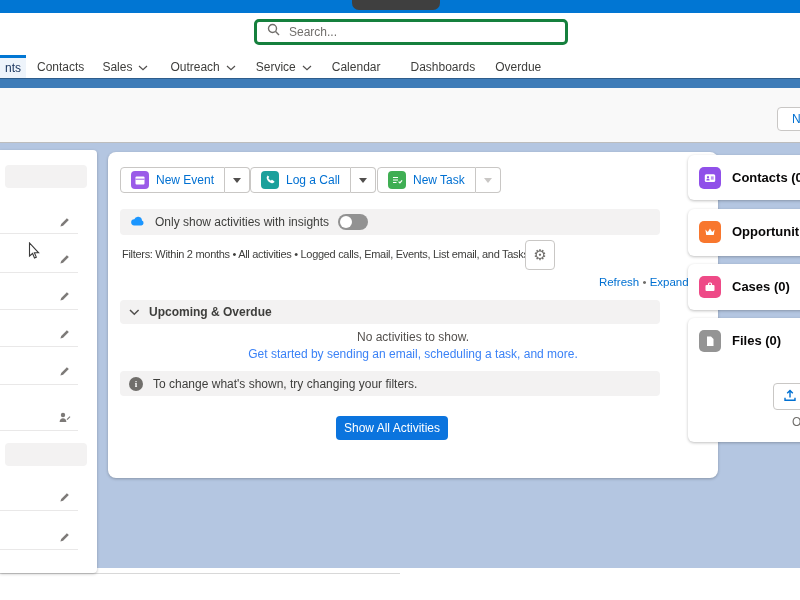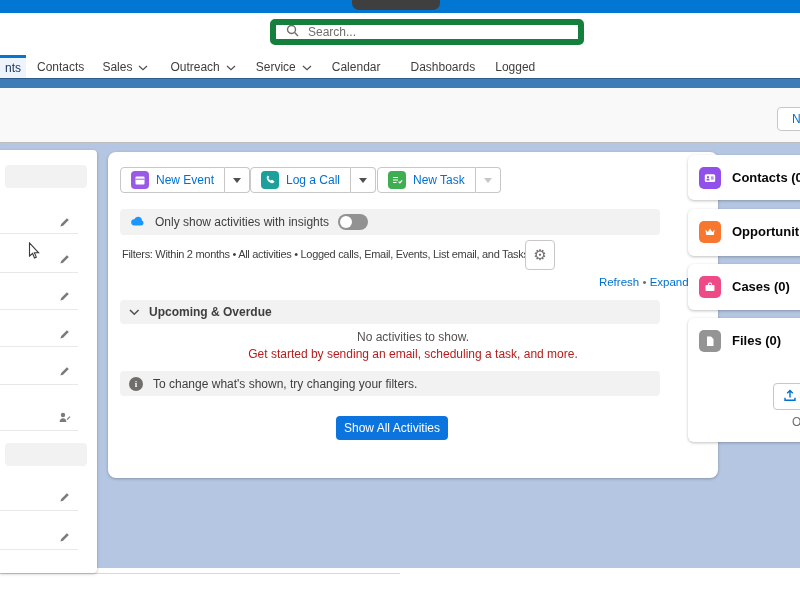--- a/index.html
+++ b/index.html
@@ -3,22 +3,22 @@
 <meta charset="utf-8">
 <style>
   html,body{margin:0;padding:0;background:#fff;}
   .screen{position:relative;width:800px;height:600px;overflow:hidden;
           font-family:"Liberation Sans",sans-serif;background:#fff;}
 
   
   .topbar{position:absolute;left:0;top:0;width:800px;height:13px;background:#0176d3;}
   .notch{position:absolute;left:352px;top:0;width:88px;height:10px;background:#3f3f3f;border-radius:0 0 7px 7px;}
   .global-header{position:absolute;left:0;top:13px;width:800px;height:42px;background:#fff;}
-  .searchbox{position:absolute;left:270px;top:6px;width:314px;height:26px;border:6px solid #15803d;
-             border-radius:5px;background:#fff;display:flex;align-items:center;gap:7px;padding:0 10px;box-sizing:border-box;}
+  .searchbox{position:absolute;left:254px;top:6px;width:314px;height:26px;border:3px solid #15803d;
+             border-radius:5px;background:#fff;display:flex;gap:7px;padding:0 10px;box-sizing:border-box;}
   .searchbox input{border:0;outline:0;flex:1;font-size:12px;color:#3e3e3c;font-family:"Liberation Sans",sans-serif;background:transparent;}
   .searchbox input::placeholder{color:#706e6b;}
 
   
   .navbar{position:absolute;left:0;top:55px;width:644px;height:23px;background:#fff;display:flex;align-items:stretch;}
   .tab{display:flex;align-items:center;gap:6px;font-size:12px;color:#3e3e3c;white-space:nowrap;}
   .tab.active{background:#eef4fb;border-top:3px solid #0176d3;color:#16325c;padding:0 5px;}
   .blue-strip{position:absolute;left:0;top:78px;width:800px;height:10px;background:#3e7cb8;border-top:1px solid #2e5d8c;box-sizing:border-box;}
 
   
@@ -51,21 +51,21 @@
   .insights{top:57px;height:26px;gap:9px;padding:0 10px;font-size:12px;color:#3e3e3c;}
   .toggle{width:30px;height:16px;border-radius:8px;background:#929292;position:relative;cursor:pointer;}
   .knob{position:absolute;left:2px;top:2px;width:12px;height:12px;border-radius:50%;background:#fff;}
   .filters-text{position:absolute;left:14px;top:96px;font-size:11px;letter-spacing:-0.3px;color:#3e3e3c;white-space:nowrap;}
   .gear-btn{position:absolute;left:417px;top:88px;width:28px;height:28px;border:1px solid #c9c7c5;border-radius:4px;
             background:#fff;display:flex;align-items:center;justify-content:center;font-size:15px;color:#706e6b;cursor:pointer;}
   .links-row{position:absolute;right:14px;top:124px;font-size:11.5px;color:#706e6b;white-space:nowrap;}
   .links-row a{color:#0070d2;text-decoration:none;cursor:pointer;}
   .section-hdr{top:148px;height:24px;gap:9px;padding:0 9px;font-size:12px;font-weight:bold;color:#3e3e3c;}
   .empty1{position:absolute;left:0;top:178px;width:100%;text-align:center;font-size:12px;color:#54514e;}
-  .empty2{position:absolute;left:0;top:195px;width:100%;text-align:center;font-size:12px;color:#b91c1c;}
+  .empty2{position:absolute;left:0;top:195px;width:100%;text-align:center;font-size:12px;color:#3b82f6;}
   .info-band{top:219px;height:25px;gap:10px;padding:0 9px;font-size:12px;color:#3e3e3c;}
   .info-dot{width:14px;height:14px;border-radius:50%;background:#706e6b;color:#fff;font-size:9px;font-weight:bold;
             display:flex;align-items:center;justify-content:center;font-family:"Liberation Serif",serif;}
   .show-all{position:absolute;left:228px;top:264px;width:112px;height:24px;background:#0b74de;border:0;border-radius:4px;
             color:#fff;font-size:12px;font-family:"Liberation Sans",sans-serif;cursor:pointer;}
 
   
   .rcard{position:absolute;left:688px;width:146px;background:#fff;border-radius:6px;
          box-shadow:0 1px 3px rgba(0,0,0,.25);z-index:2;box-sizing:border-box;}
   .rcard-hd{display:flex;align-items:center;gap:11px;padding:0 0 0 11px;height:45px;}
@@ -122,21 +122,21 @@
             <path d="M1 1l4 3.6L9 1" fill="none" stroke="#514f4d" stroke-width="1.2"></path>
           </svg></span>
       </div>
     <div class="tab" style="margin-left:20px">
         <span>Calendar</span>
       </div>
     <div class="tab" style="margin-left:30px">
         <span>Dashboards</span>
       </div>
     <div class="tab" style="margin-left:20px">
-        <span>Logged</span>
+        <span>Overdue</span>
       </div>
   </div>
   <div class="blue-strip"></div>
 
   <div class="page-header">
     <div class="btn-outline" style="left:777px;top:19px;width:70px;justify-content:flex-start;padding-left:14px;">Ne</div>
   </div>
 
   <div class="content-bg"></div>
   <div class="bottom-white"></div>

